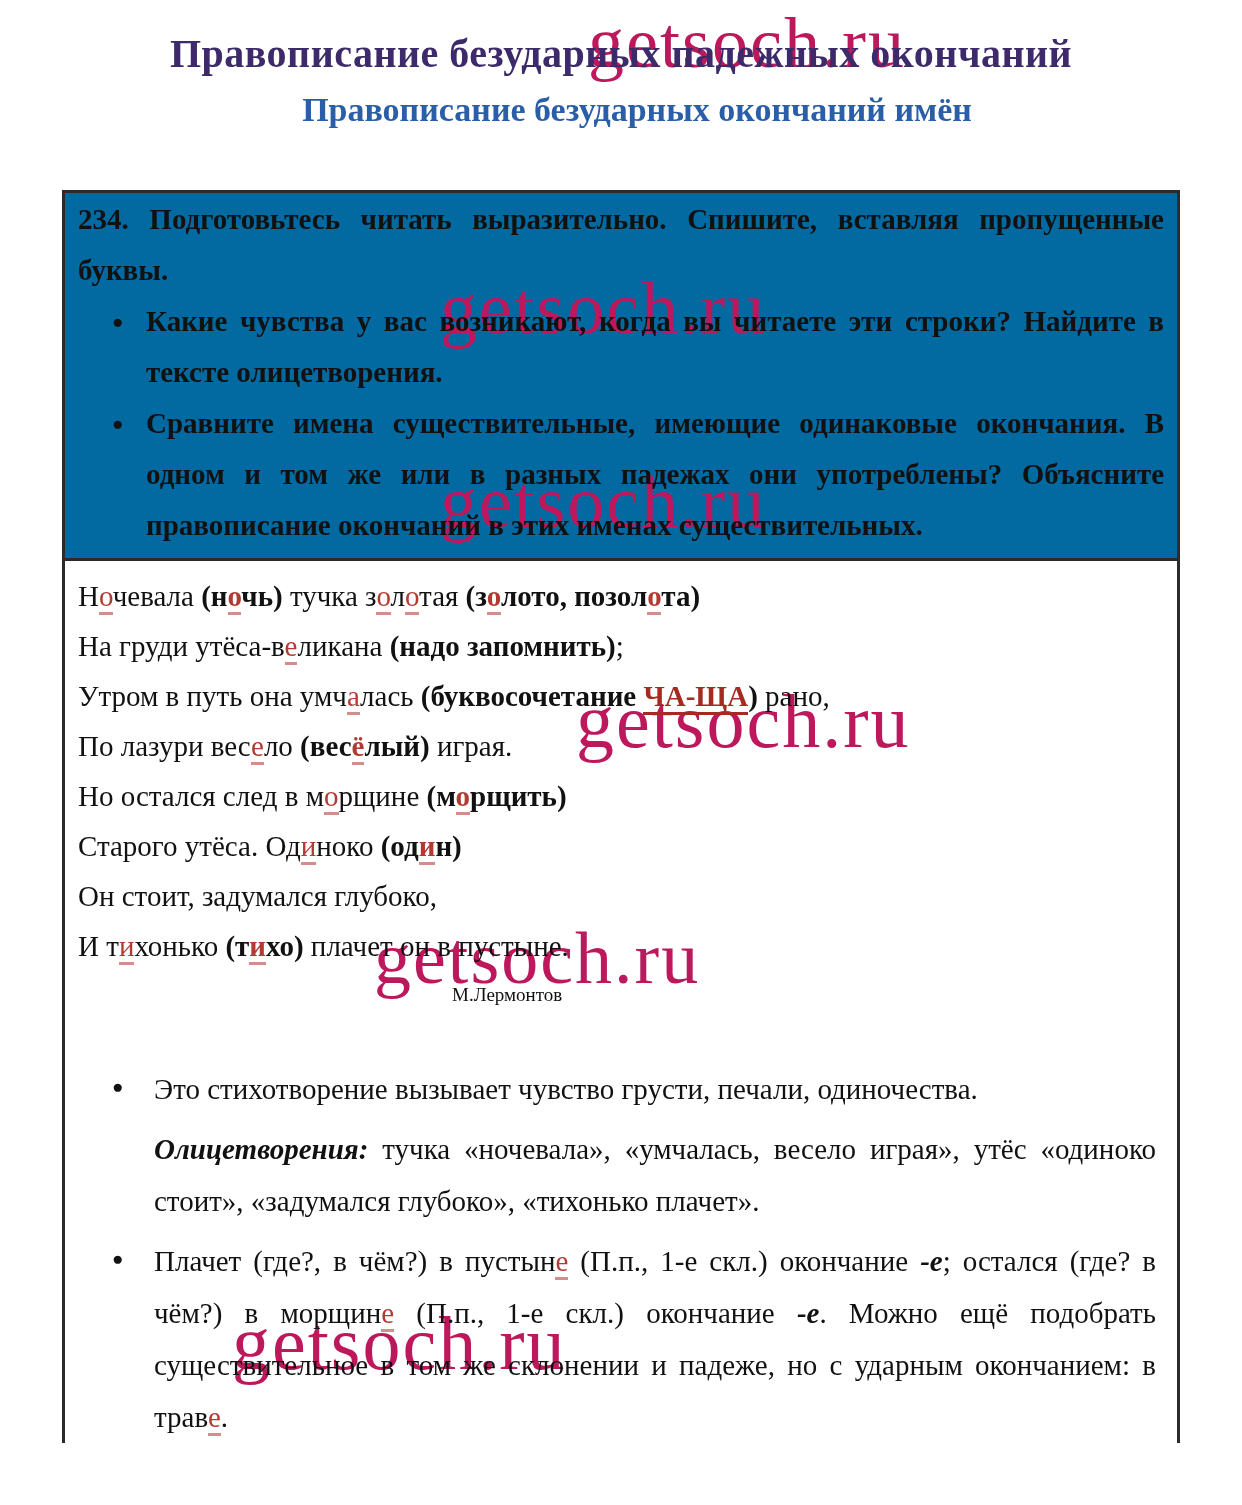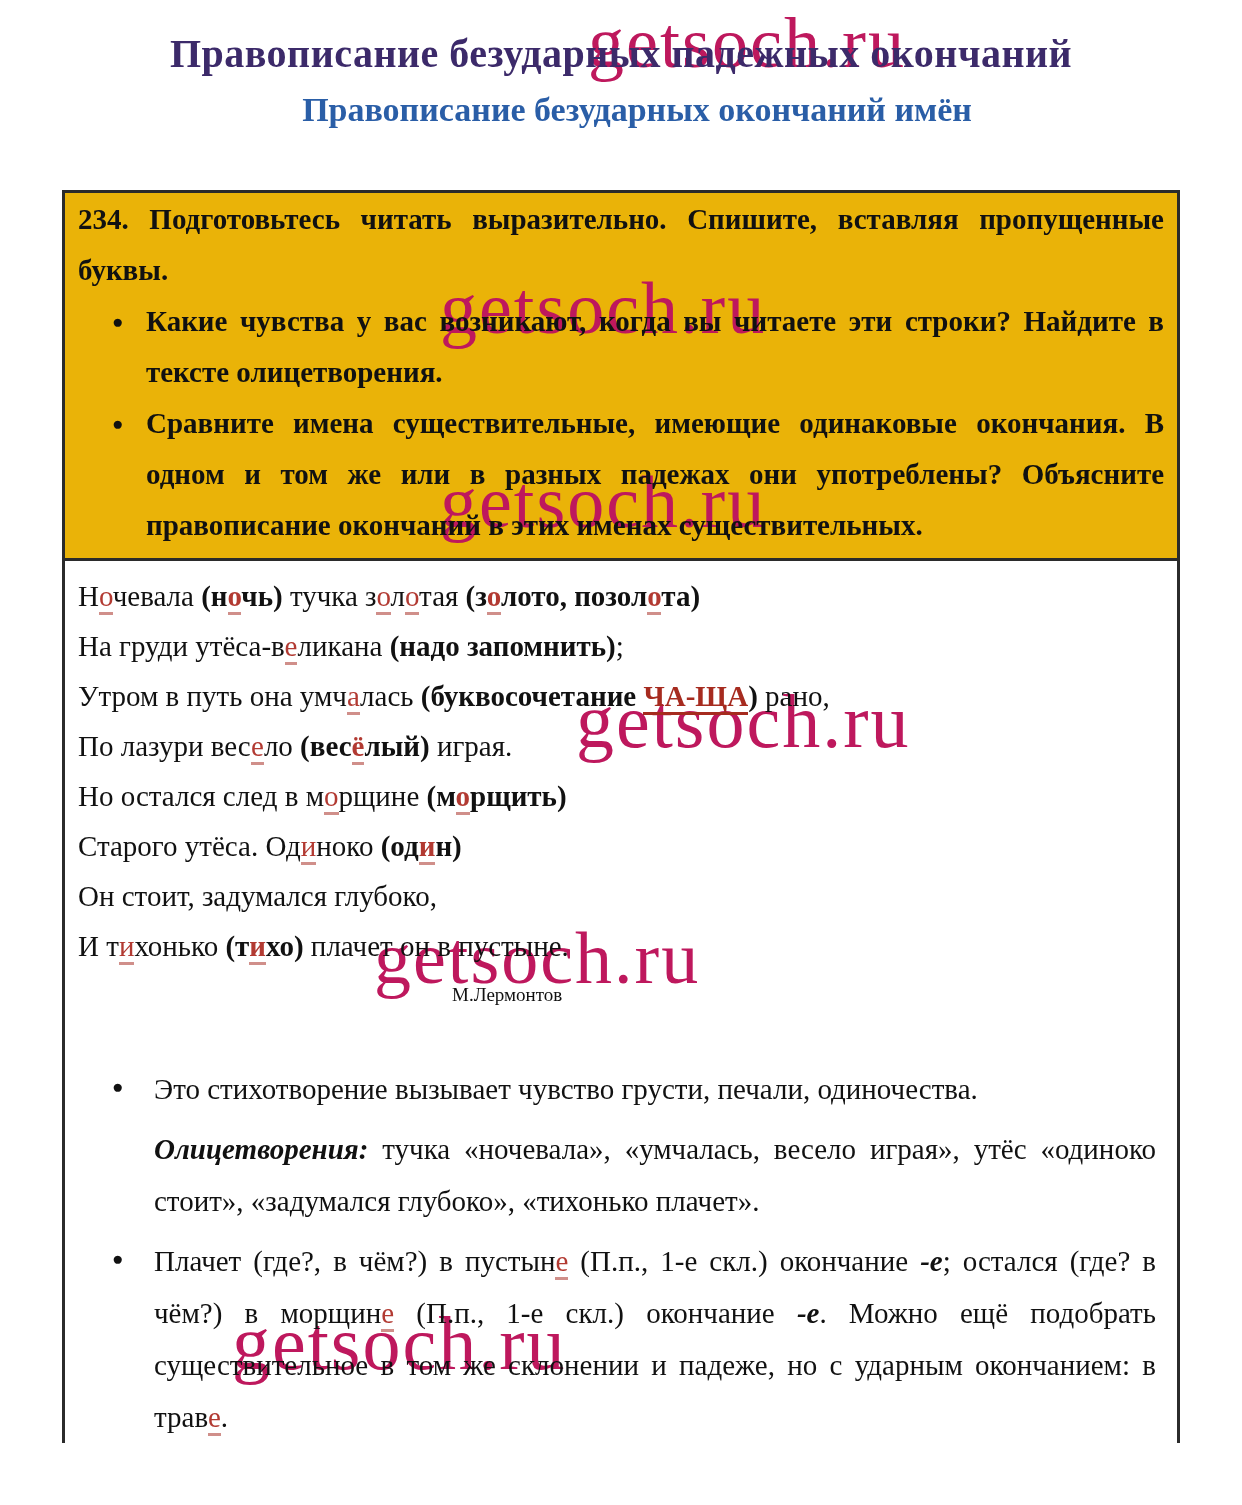--- a/index.html
+++ b/index.html
@@ -46,21 +46,21 @@
   
   .doc-box {
     position:absolute; left:62px; top:190px;
     width:1118px; height:1253px;
     box-sizing:border-box;
     border:3px solid #2b2b2b;
   }
   .task-section {
     box-sizing:border-box;
     height:368px;
-    background:#eab308;
+    background:#0369a1;
     border-bottom:3px solid #2b2b2b;
     padding:1px 13px 0 13px;
     font-size:29px; font-weight:bold; color:#111;
     line-height:51px;
   }
   .task-instruction { text-align:justify; position:relative; z-index:3; margin:0; }
   .task-bullets, .answer-bullets { list-style:none; margin:0; padding:0; }
   .task-bullets li, .answer-bullets li {
     position:relative;
     padding-left:68px;

